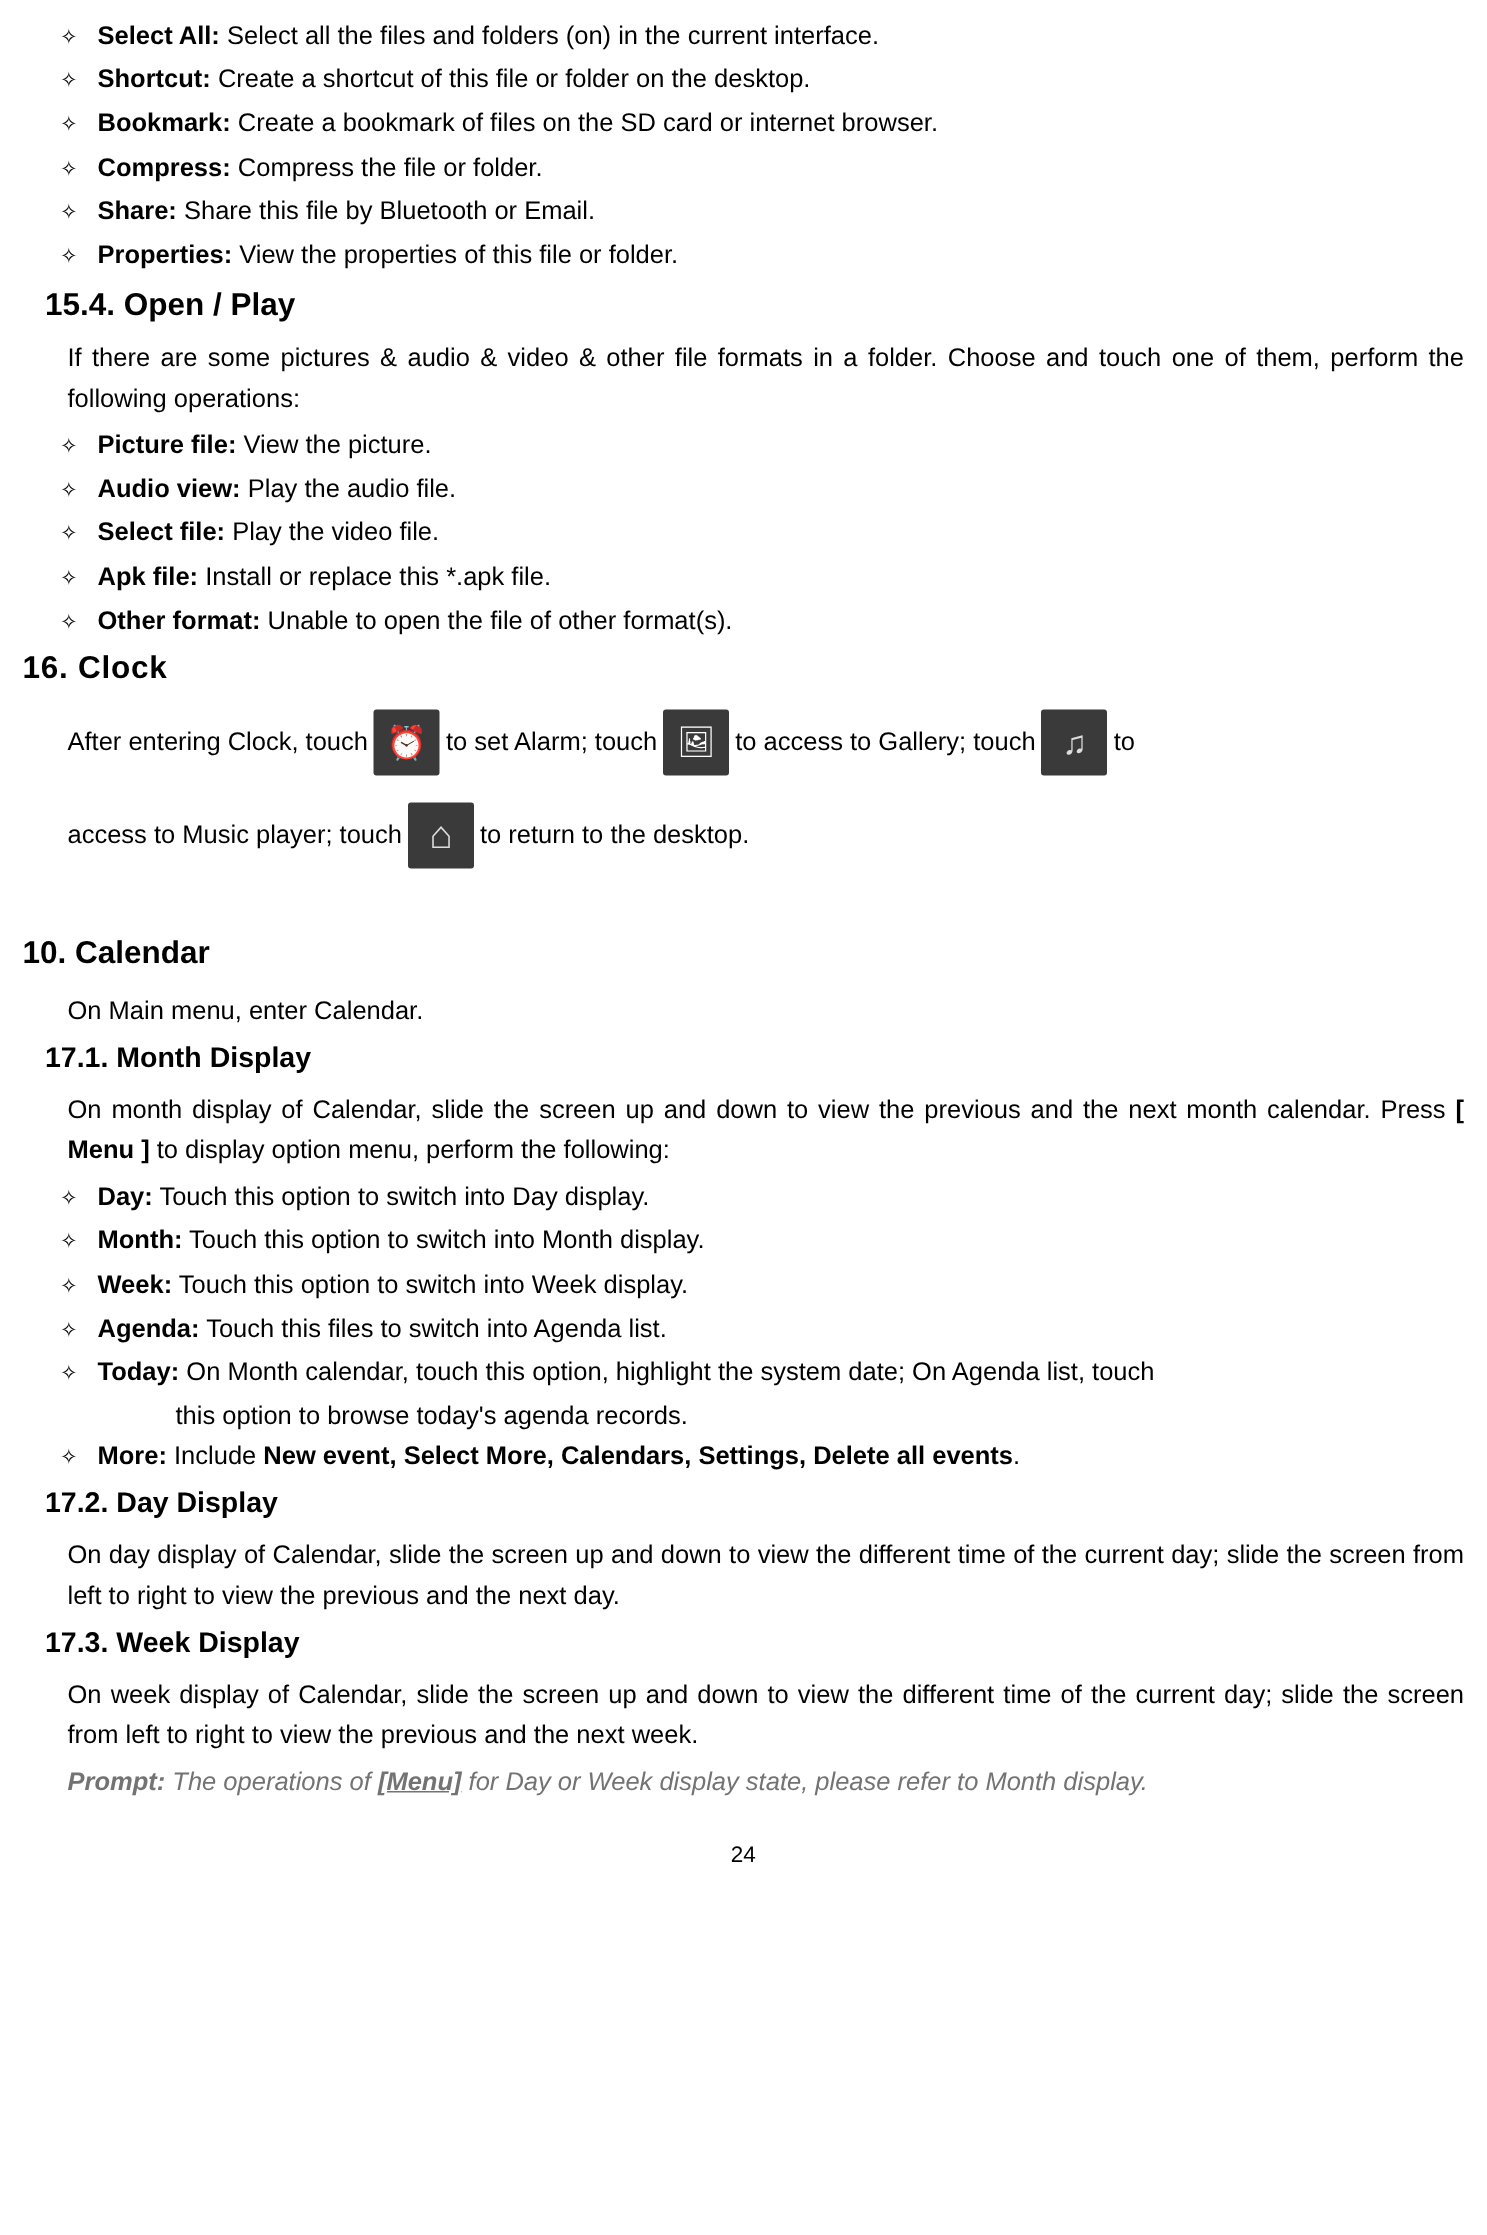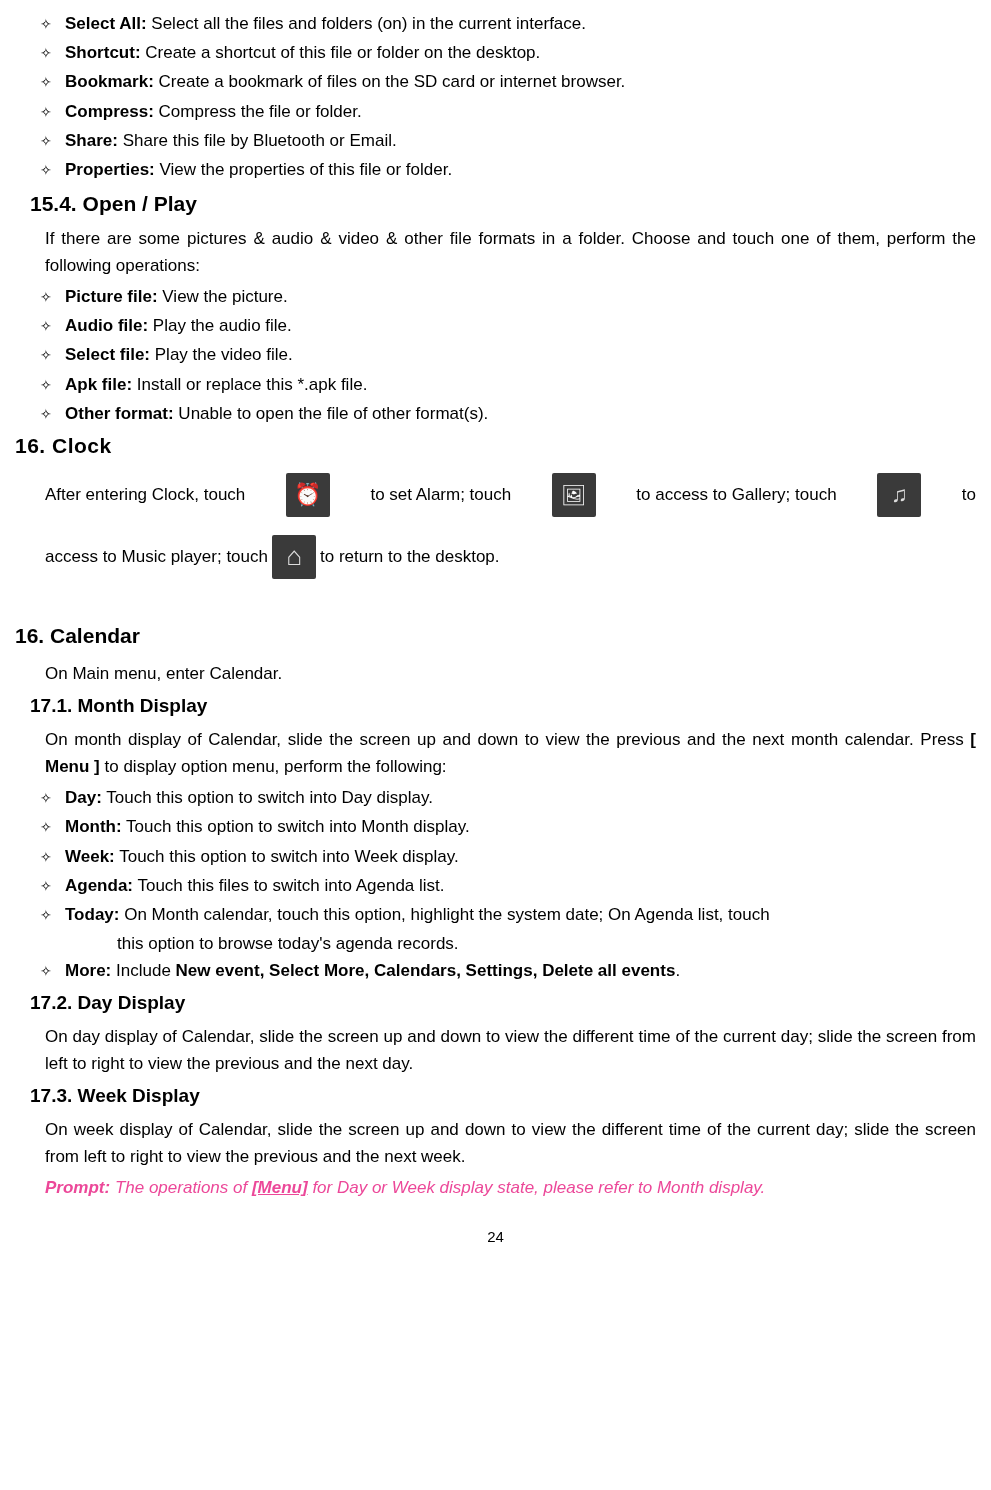--- a/index.html
+++ b/index.html
@@ -112,33 +112,32 @@
       position: absolute;
       top: 50%;
       left: 50%;
       transform: translate(-50%, -50%);
       color: #ddd;
       font-size: 26px;
       font-weight: bold;
     }
     .clock-line1 {
       display: flex;
-      justify-content: space-between;
       align-items: center;
       padding-left: 30px;
       margin-top: 10px;
     }
     .clock-line2 {
       display: flex;
       align-items: center;
       padding-left: 30px;
       margin-top: 18px;
     }
     .italic-blue {
-      color: #ec4899;
+      color: #737373;
       font-style: italic;
     }
     .italic-blue .term {
       font-weight: bold;
       text-decoration: underline;
     }
     .italic-blue .label {
       font-weight: bold;
     }
     .page-number {
@@ -159,21 +158,21 @@
   <div class="bullet-item"><span class="term">Bookmark:</span> <span>Create a bookmark of files on the SD card or internet browser.</span></div>
   <div class="bullet-item"><span class="term">Compress:</span> <span>Compress the file or folder.</span></div>
   <div class="bullet-item"><span class="term">Share:</span> <span>Share this file by Bluetooth or Email.</span></div>
   <div class="bullet-item"><span class="term">Properties:</span> <span>View the properties of this file or folder.</span></div>
 </div>
 
 <div class="h2">15.4.  Open / Play</div>
 <div class="para">If there are some pictures &amp; audio &amp; video &amp; other file formats in a folder. Choose and touch one of them, perform the following operations:</div>
 <div class="bullet-list">
   <div class="bullet-item"><span class="term">Picture file:</span> <span>View the picture.</span></div>
-  <div class="bullet-item"><span class="term">Audio file:</span> <span>Play the audio file.</span></div>
+  <div class="bullet-item"><span class="term">Audio view:</span> <span>Play the audio file.</span></div>
   <div class="bullet-item"><span class="term">Select file:</span> <span>Play the video file.</span></div>
   <div class="bullet-item"><span class="term">Apk file:</span> <span>Install or replace this *.apk file.</span></div>
   <div class="bullet-item"><span class="term">Other format:</span> <span>Unable to open the file of other format(s).</span></div>
 </div>
 
 <div class="h1-wide">16.   Clock</div>
 <div class="clock-line1">
   <span class="flex-text">After entering Clock, touch</span>
   <span class="inline-icon alarm-icon"></span>
   <span class="flex-text">to set Alarm; touch</span>
@@ -181,21 +180,21 @@
   <span class="flex-text">to access to Gallery; touch</span>
   <span class="inline-icon music-icon"></span>
   <span class="flex-text">to</span>
 </div>
 <div class="clock-line2">
   <span>access to Music player; touch</span>
   <span class="inline-icon home-icon"></span>
   <span>to return to the desktop.</span>
 </div>
 
-<div class="h1">16. Calendar</div>
+<div class="h1">10. Calendar</div>
 <div class="para">On Main menu, enter Calendar.</div>
 
 <div class="h2-sub">17.1. Month Display</div>
 <div class="para">
   <span>On month display of Calendar, slide the screen up and down to view the previous and the next month calendar. Press </span><span class="term">[ Menu ]</span><span> to display option menu, perform the following:</span>
 </div>
 <div class="bullet-list">
   <div class="bullet-item"><span class="term">Day:</span> <span>Touch this option to switch into Day display.</span></div>
   <div class="bullet-item"><span class="term">Month:</span> <span>Touch this option to switch into Month display.</span></div>
   <div class="bullet-item"><span class="term">Week:</span> <span>Touch this option to switch into Week display.</span></div>

